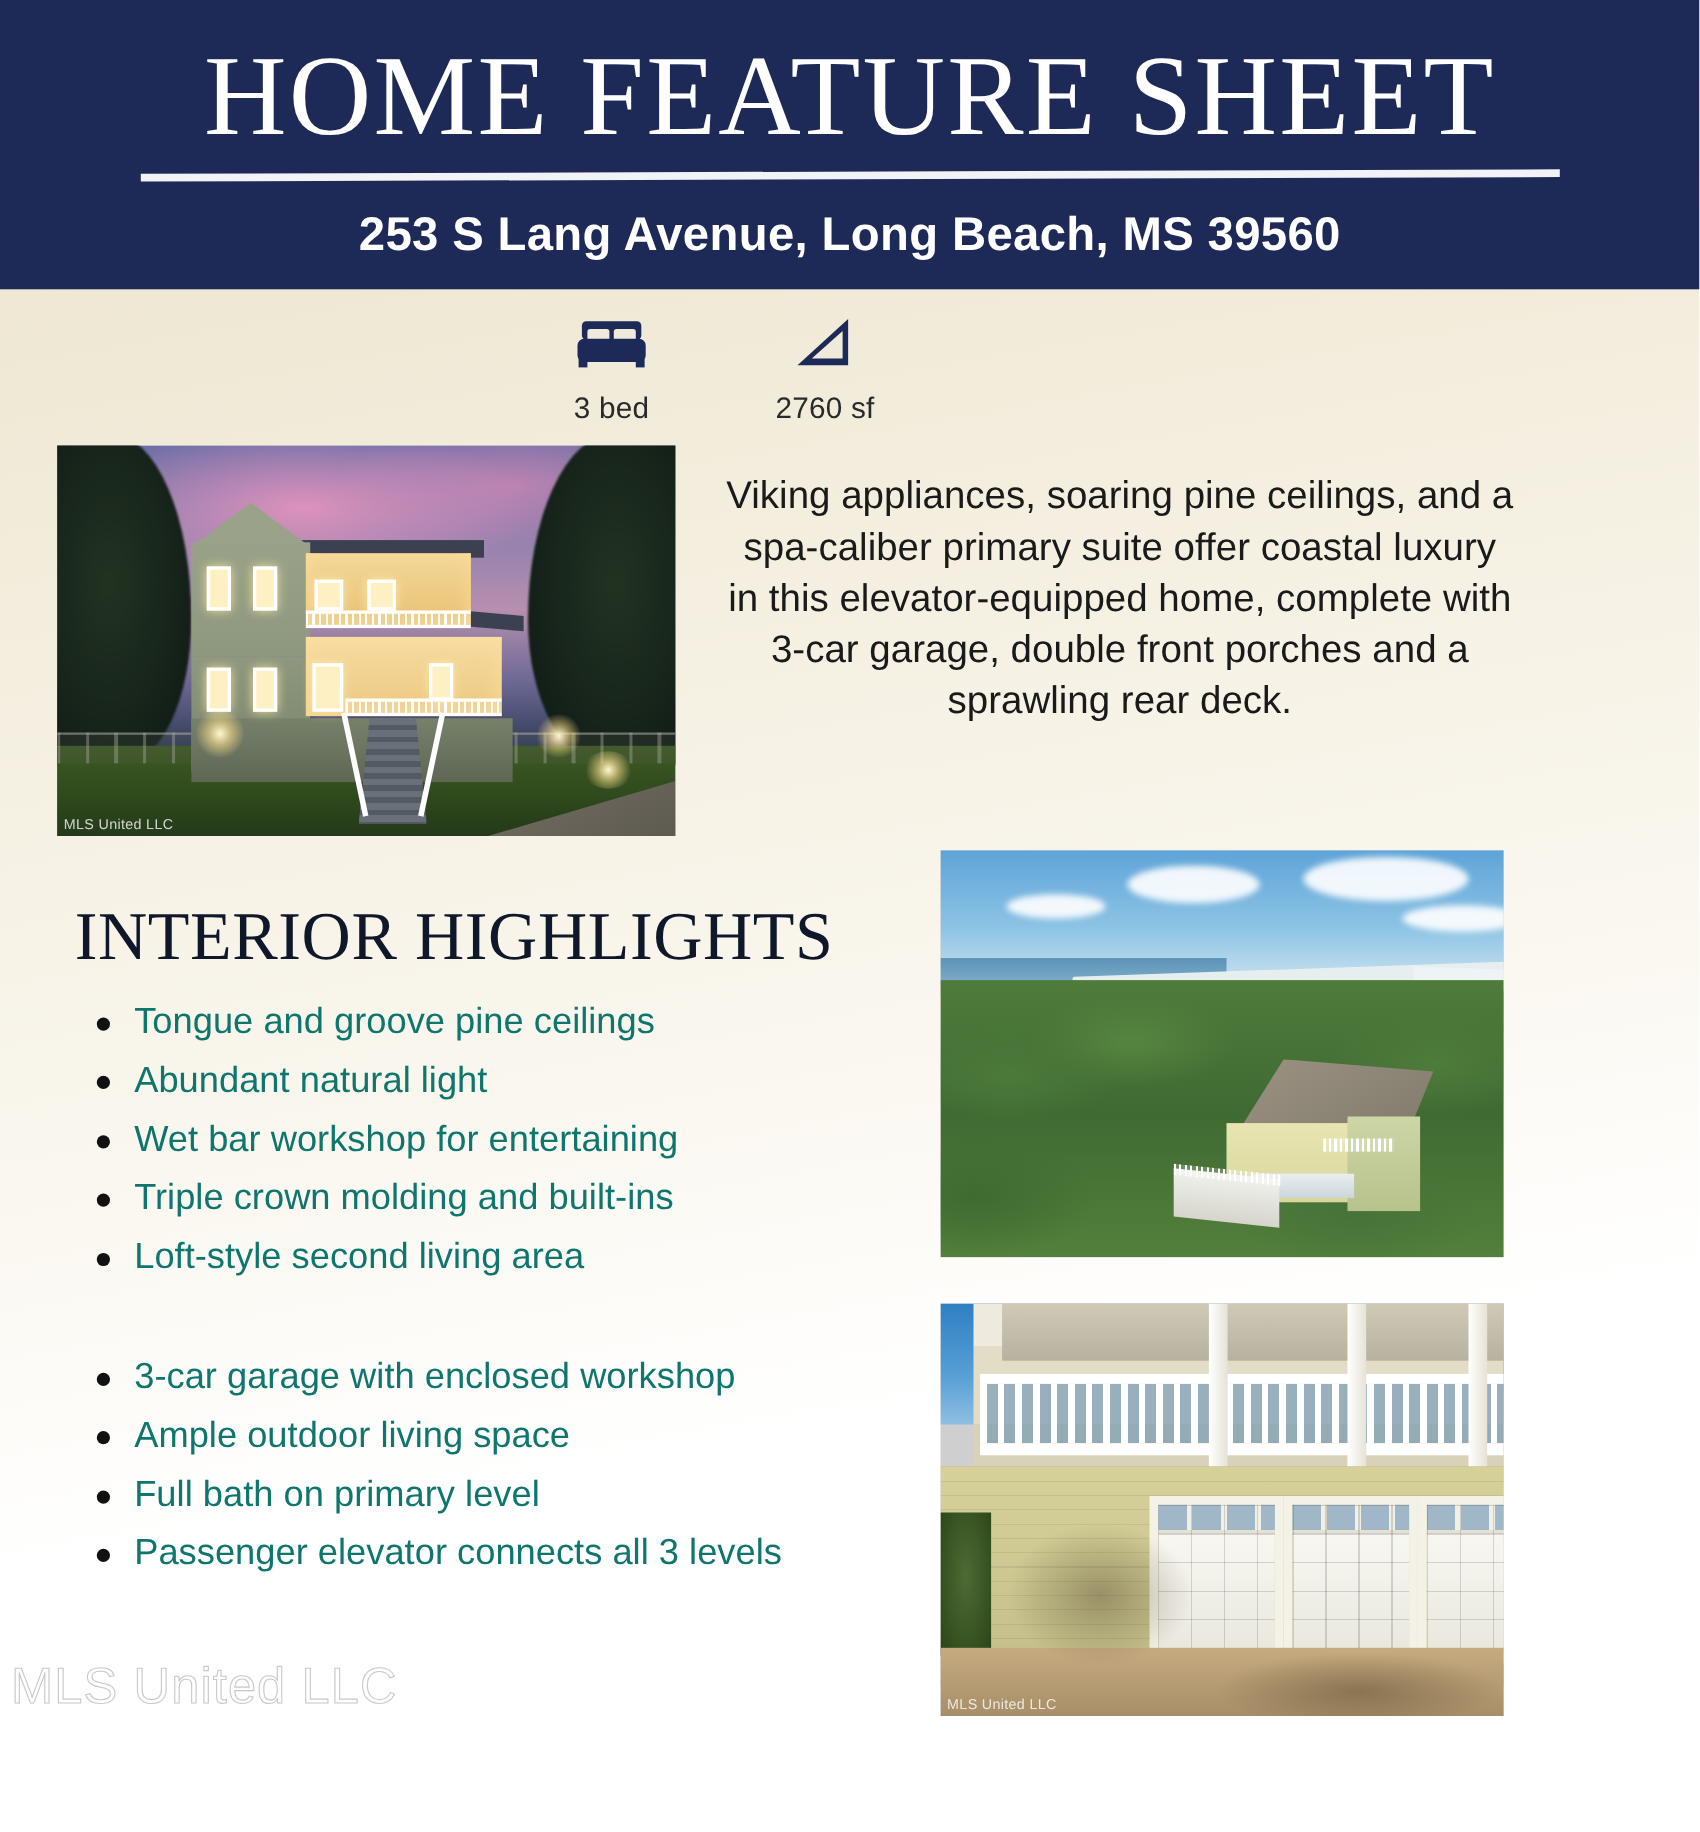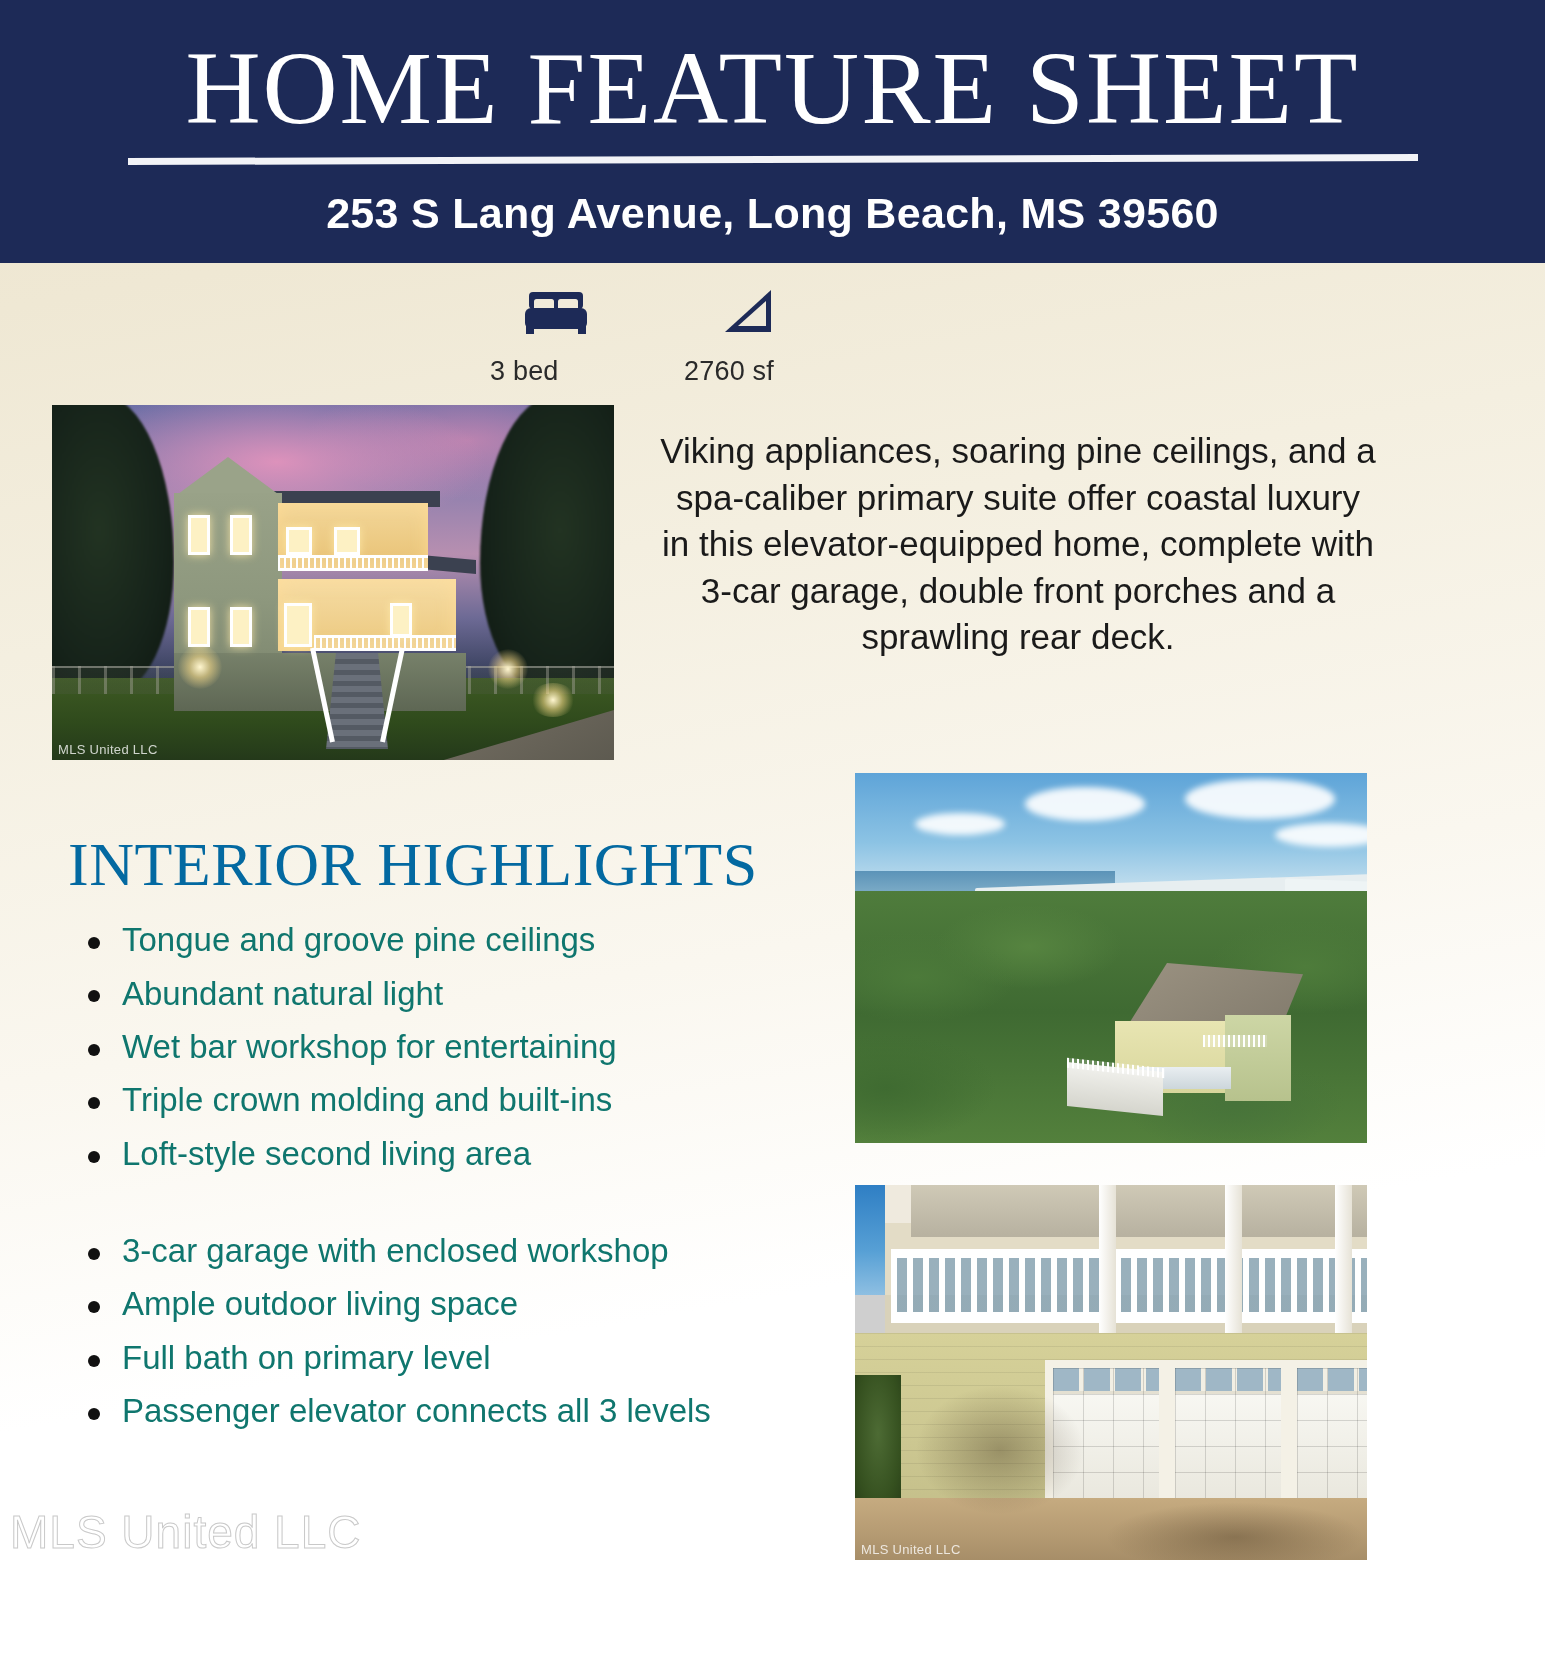--- a/index.html
+++ b/index.html
@@ -47,21 +47,21 @@
     margin-top:26px;
     white-space:nowrap;
   }
 
   
   .stats {
     position:absolute; left:490px; top:282px;
     width:520px; height:110px;
     display:flex; align-items:flex-start; gap:62px;
   }
-  .stat { width:132px; text-align:left; }
+  .stat { width:132px; text-align:center; }
   .stat-icon { height:62px; display:flex; align-items:center; justify-content:center; }
   .stat-label {
     margin-top:12px;
     font-size:27px;
     color:#2a2a2a;
     letter-spacing:0.2px;
     white-space:nowrap;
   }
 
   
@@ -282,24 +282,23 @@
     font-size:35px; line-height:1.33; color:#1a1a1a;
     text-align:center;
   }
 
   
   .section { position:absolute; left:68px; }
   #sec-interior { top:820px; width:770px; }
   #sec-exterior { top:1208px; width:800px; }
   .section-title {
     font-family:"Liberation Serif", serif;
-    font-size:62px; color:#0369a1; font-weight:400;
+    font-size:62px; color:#0f172a; font-weight:400;
     letter-spacing:.5px; line-height:1.05;
     white-space:nowrap;
-    margin-top:12px;
   }
   .bullets { list-style:none; margin-top:16px; }
   .bullets li {
     position:relative;
     padding-left:54px;
     font-size:33px; line-height:1.62; color:#0f766e;
   }
   .bullets li::before {
     content:""; position:absolute; left:20px; top:.72em;
     width:12px; height:12px; border-radius:50%; background:#111;

